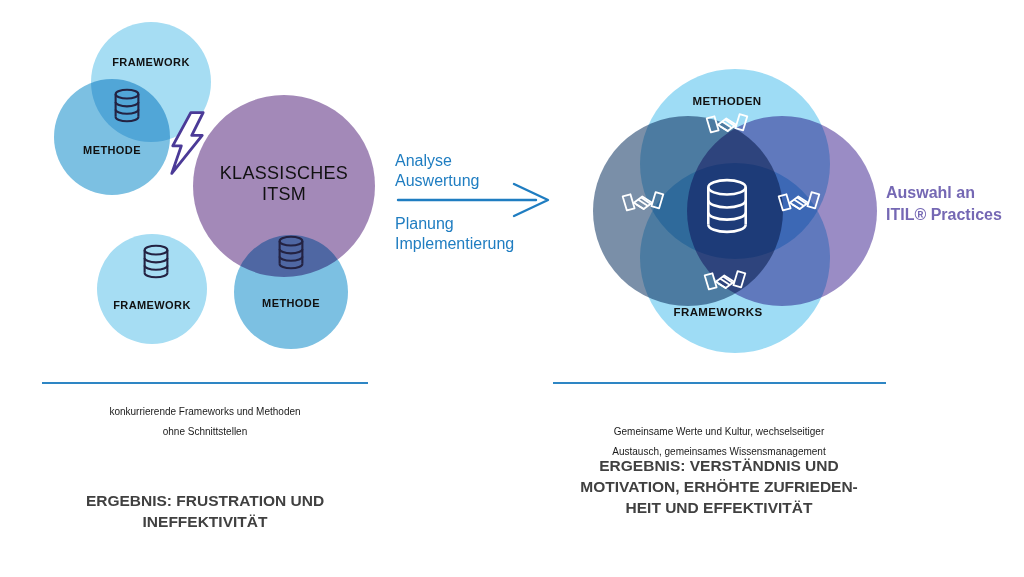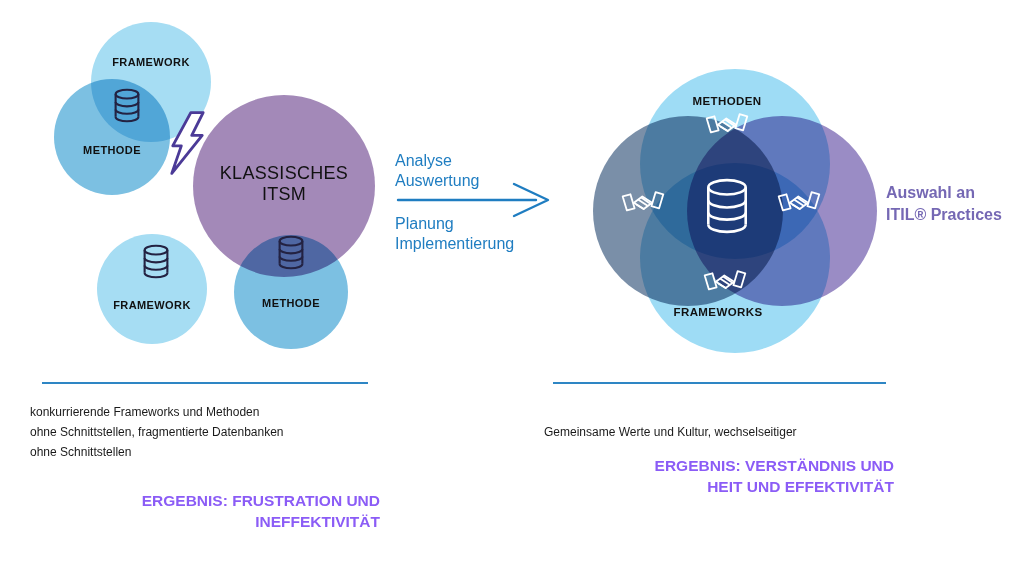--- a/index.html
+++ b/index.html
@@ -54,25 +54,25 @@
   
   .side-label{position:absolute;left:886px;top:182px;width:150px;text-align:left;
               color:#7568b4;font-weight:bold;font-size:16px;line-height:22px;}
 
   
   .divider{position:absolute;height:2px;background:#2e86c4;}
   .divider-left{left:42px;top:382px;width:326px;}
   .divider-right{left:553px;top:382px;width:333px;}
 
   
-  .note{position:absolute;font-size:12px;line-height:20px;color:#1a1a1a;}
+  .note{position:absolute;text-align:center;font-size:10px;line-height:20px;color:#1a1a1a;}
   .note-left{left:30px;top:402px;width:350px;}
   .note-right{left:544px;top:422px;width:350px;}
-  .result{position:absolute;text-align:right;font-weight:bold;font-size:15.5px;
-          line-height:21px;color:#8b5cf6;}
+  .result{position:absolute;text-align:center;font-weight:bold;font-size:15.5px;
+          line-height:21px;color:#404040;}
   .result-left{left:30px;top:490px;width:350px;}
   .result-right{left:544px;top:455px;width:350px;}
 </style>
 </head>
 <body>
 
 <div class="canvas">
 
   <div class="circle c-fw-top"></div>
   <div class="circle c-me-top"></div>
@@ -202,29 +202,30 @@
   <div class="side-label">
     <div>Auswahl an</div>
     <div>ITIL® Practices</div>
   </div>
 
   <div class="divider divider-left"></div>
   <div class="divider divider-right"></div>
 
   <div class="note note-left">
     <div>konkurrierende Frameworks und Methoden</div>
-    <div>ohne Schnittstellen, fragmentierte Datenbanken</div>
     <div>ohne Schnittstellen</div>
   </div>
   <div class="result result-left">
     <div>ERGEBNIS: FRUSTRATION UND</div>
     <div>INEFFEKTIVITÄT</div>
   </div>
 
   <div class="note note-right">
     <div>Gemeinsame Werte und Kultur, wechselseitiger</div>
+    <div>Austausch, gemeinsames Wissensmanagement</div>
   </div>
   <div class="result result-right">
     <div>ERGEBNIS: VERSTÄNDNIS UND</div>
+    <div>MOTIVATION, ERHÖHTE ZUFRIEDEN-</div>
     <div>HEIT UND EFFEKTIVITÄT</div>
   </div>
 
 </div>
 
 </body></html>

